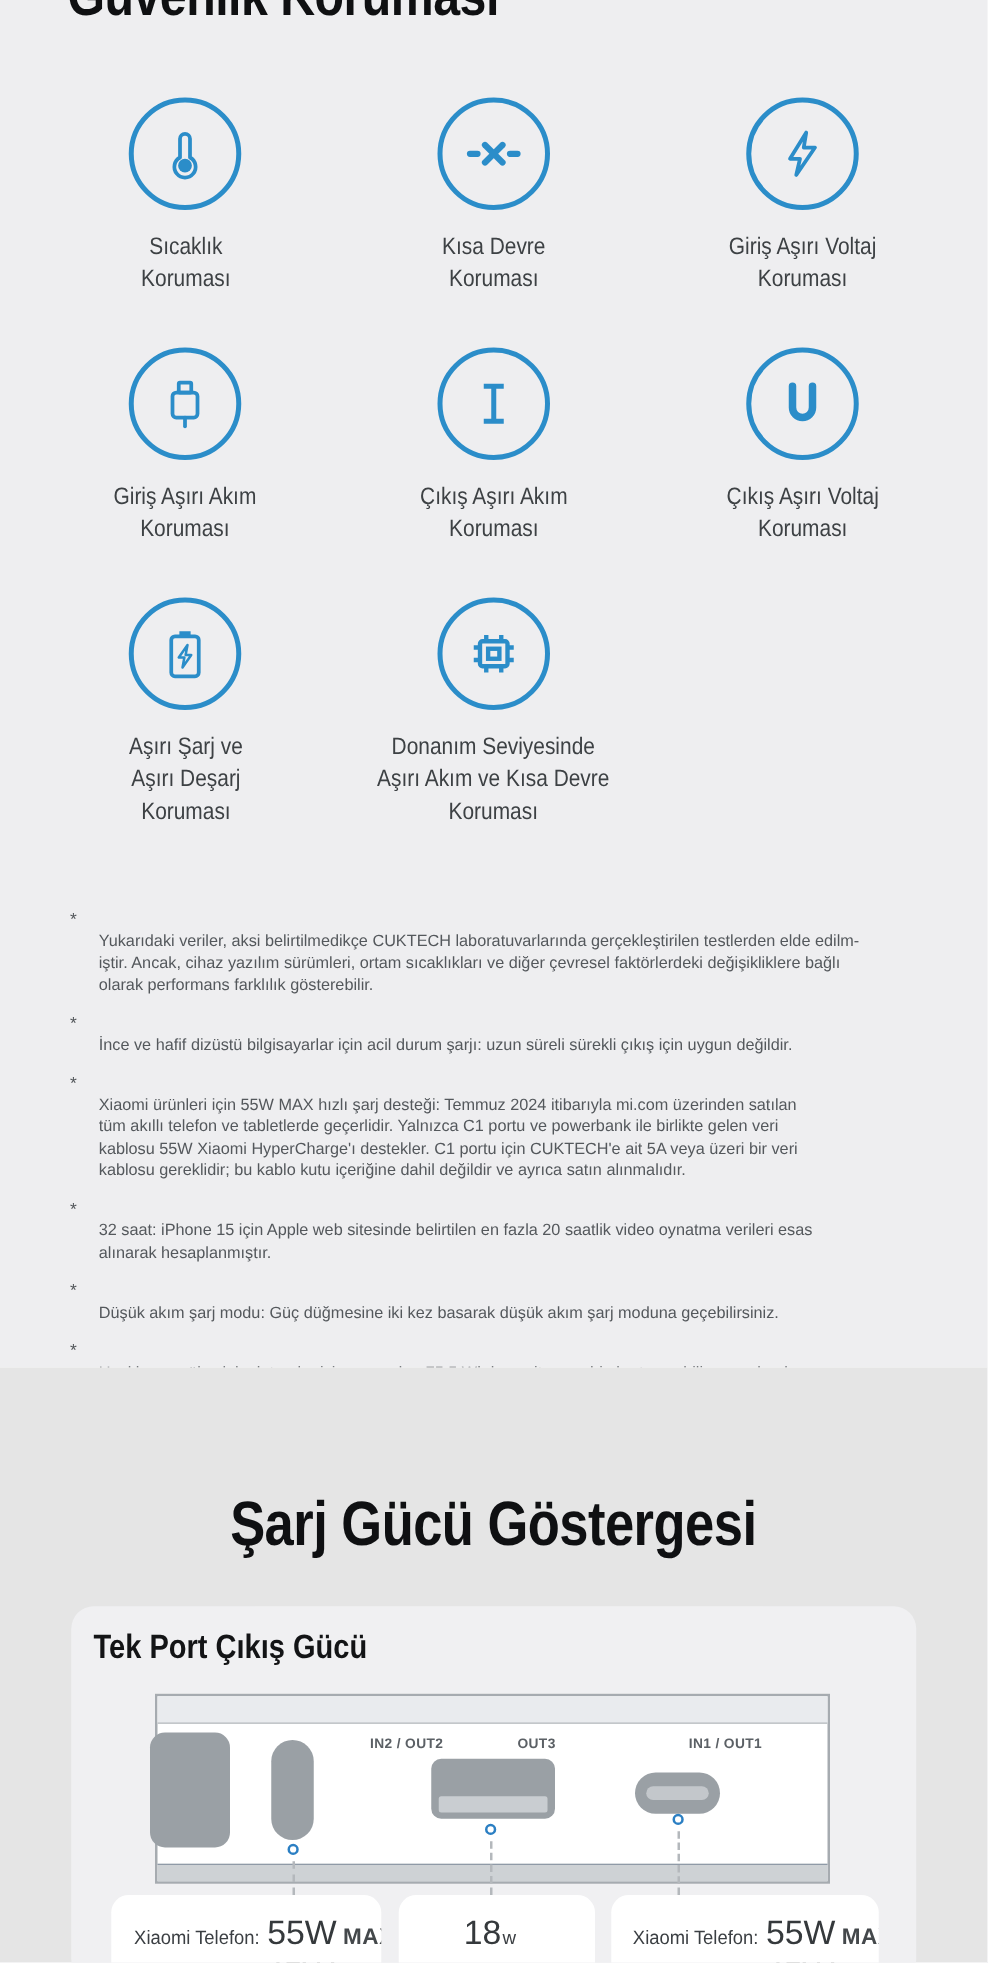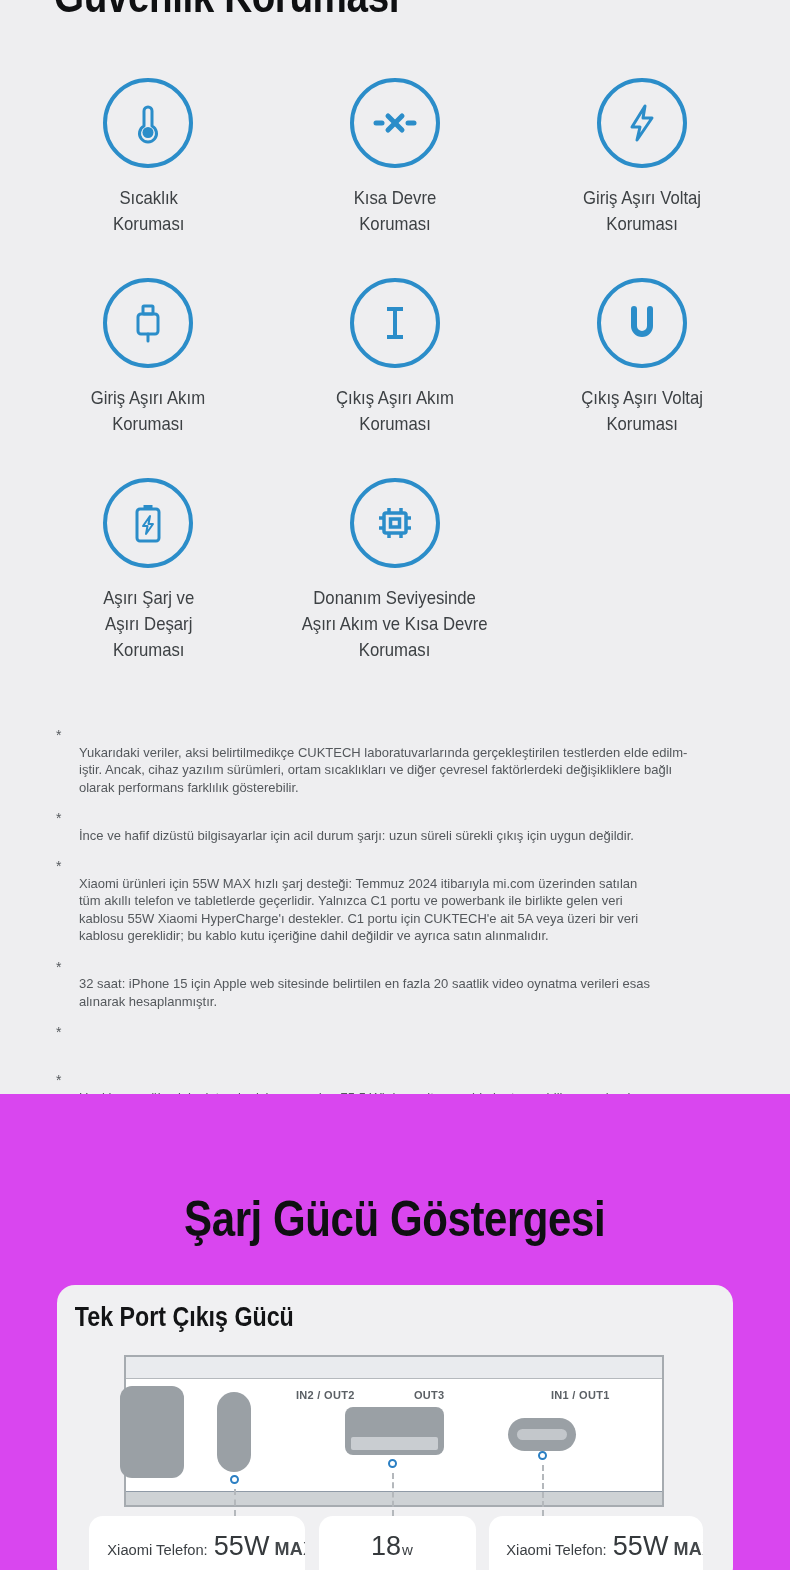--- a/index.html
+++ b/index.html
@@ -53,21 +53,21 @@
     font-size:13px;line-height:17.5px;color:#54585c;
     white-space:pre-line;
   }
   .fn .star{
     position:absolute;left:0;top:1px;font-size:14px;color:#54585c;
     white-space:normal;
   }
   
   .section2{
     position:absolute;left:0;top:1094px;width:790px;height:476px;
-    background:#d946ef;
+    background:#e5e5e5;
   }
   .h2-wrap{position:absolute;left:0;top:100px;width:790px;text-align:center;}
   .h2{
     display:inline-block;font-size:50px;font-weight:700;color:#0f1012;
     line-height:1;transform:scaleX(0.84);transform-origin:center top;
     letter-spacing:-0.5px;white-space:nowrap;
   }
   .grey-card{
     position:absolute;left:57px;top:191px;width:676px;height:300px;
     background:#f0f0f2;border-radius:18px;
@@ -278,21 +278,21 @@
       <span class="star">*</span><span>Xiaomi ürünleri için 55W MAX hızlı şarj desteği: Temmuz 2024 itibarıyla mi.com üzerinden satılan
 tüm akıllı telefon ve tabletlerde geçerlidir. Yalnızca C1 portu ve powerbank ile birlikte gelen veri
 kablosu 55W Xiaomi HyperCharge'ı destekler. C1 portu için CUKTECH'e ait 5A veya üzeri bir veri
 kablosu gereklidir; bu kablo kutu içeriğine dahil değildir ve ayrıca satın alınmalıdır.</span>
     </div>
     <div class="fn">
       <span class="star">*</span><span>32 saat: iPhone 15 için Apple web sitesinde belirtilen en fazla 20 saatlik video oynatma verileri esas
 alınarak hesaplanmıştır.</span>
     </div>
     <div class="fn">
-      <span class="star">*</span>
+      <span class="star">*</span><span>Düşük akım şarj modu: Güç düğmesine iki kez basarak düşük akım şarj moduna geçebilirsiniz.</span>
     </div>
     <div class="fn">
       <span class="star">*</span><span>Uçaklar ve yüksek hızlı trenler için uygundur: 75,5 Wh kapasiteye sahip bu taşınabilir powerbank,
 uçak ve yüksek hızlı trenlerde taşınabilir güç kaynaklarıyla ilgili yönetmeliklere uygundur.</span>
     </div>
   </div>
 </div>
 
 <div class="section2">
 

